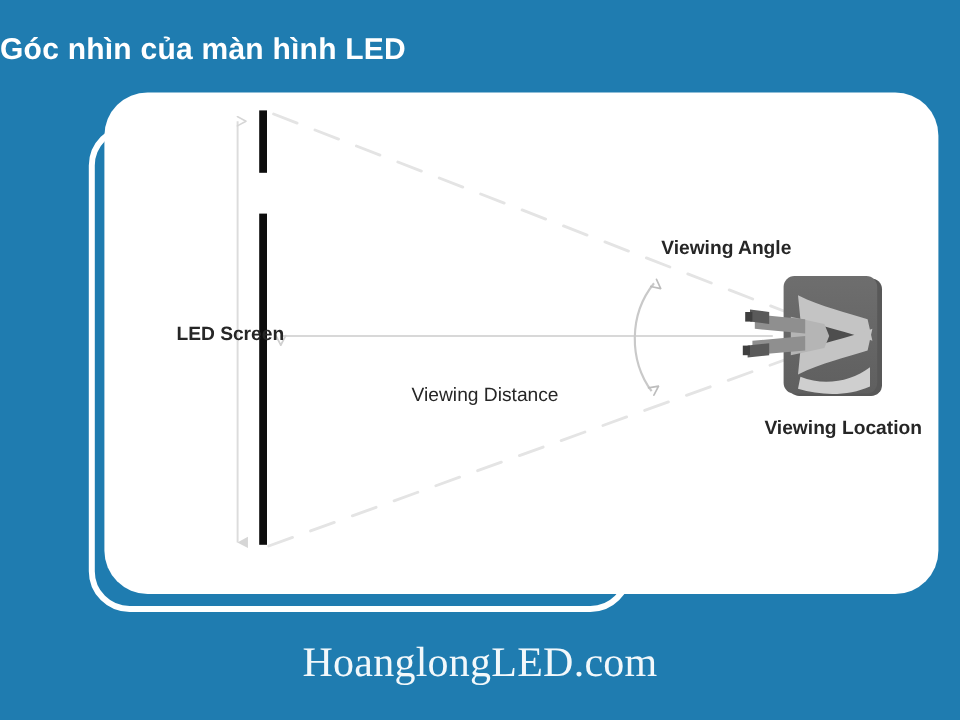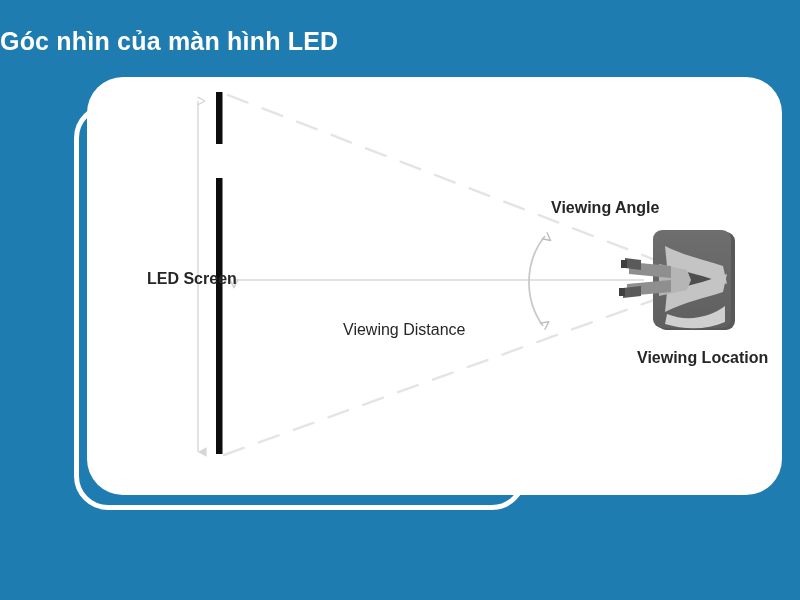--- a/index.html
+++ b/index.html
@@ -185,14 +185,15 @@
   </div>
 
   <div class="dlabel lbl-led-screen">LED Screen</div>
 
   <div class="dlabel lbl-viewing-distance">Viewing Distance</div>
 
   <div class="dlabel lbl-viewing-angle">Viewing Angle</div>
 
   <div class="dlabel lbl-viewing-location">Viewing Location</div>
 
+  <div class="footer">HoanglongLED.com</div>
 
 </div>
 
 </body></html>

